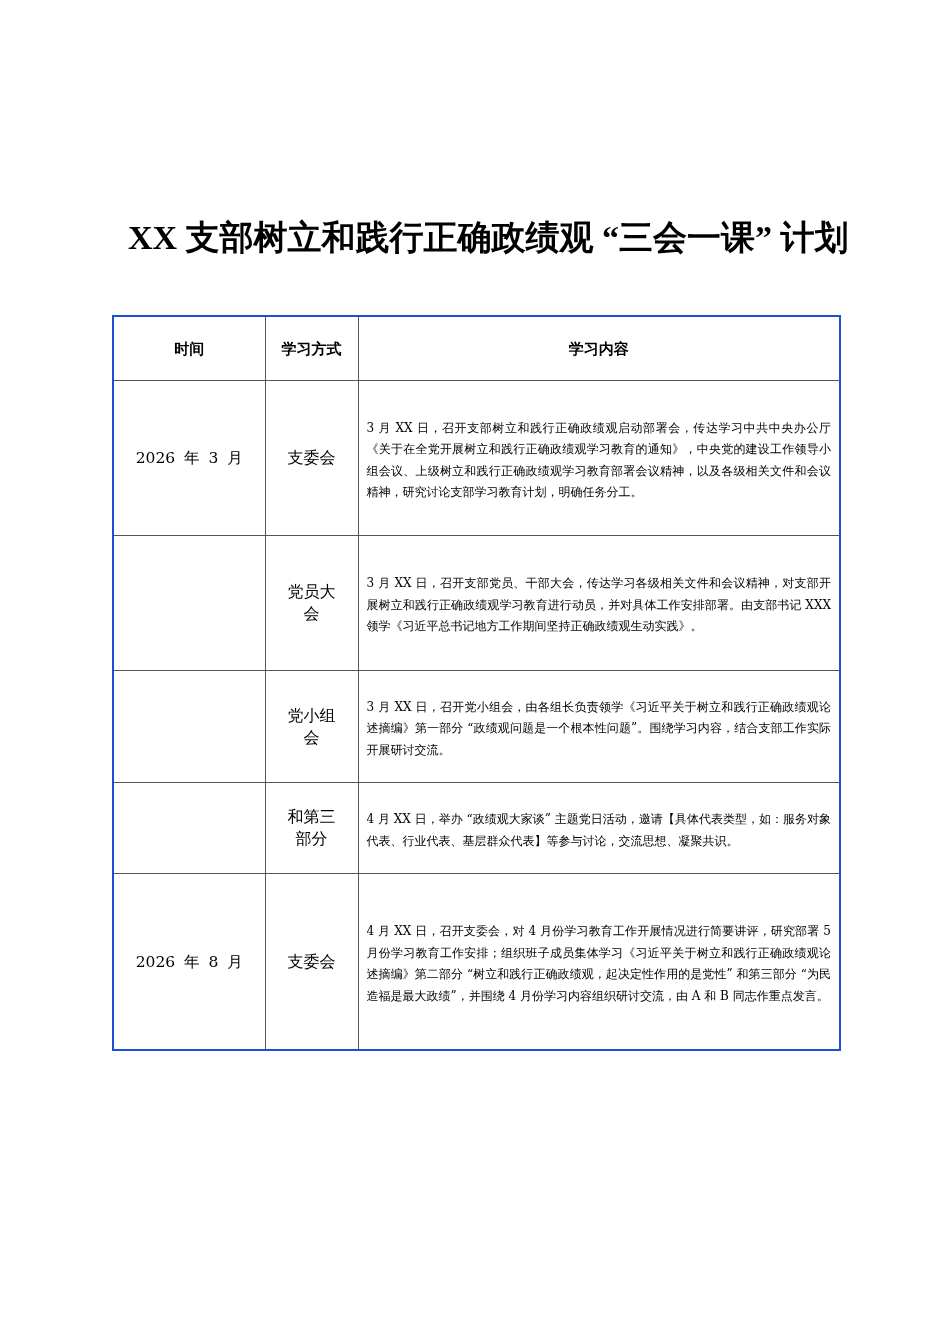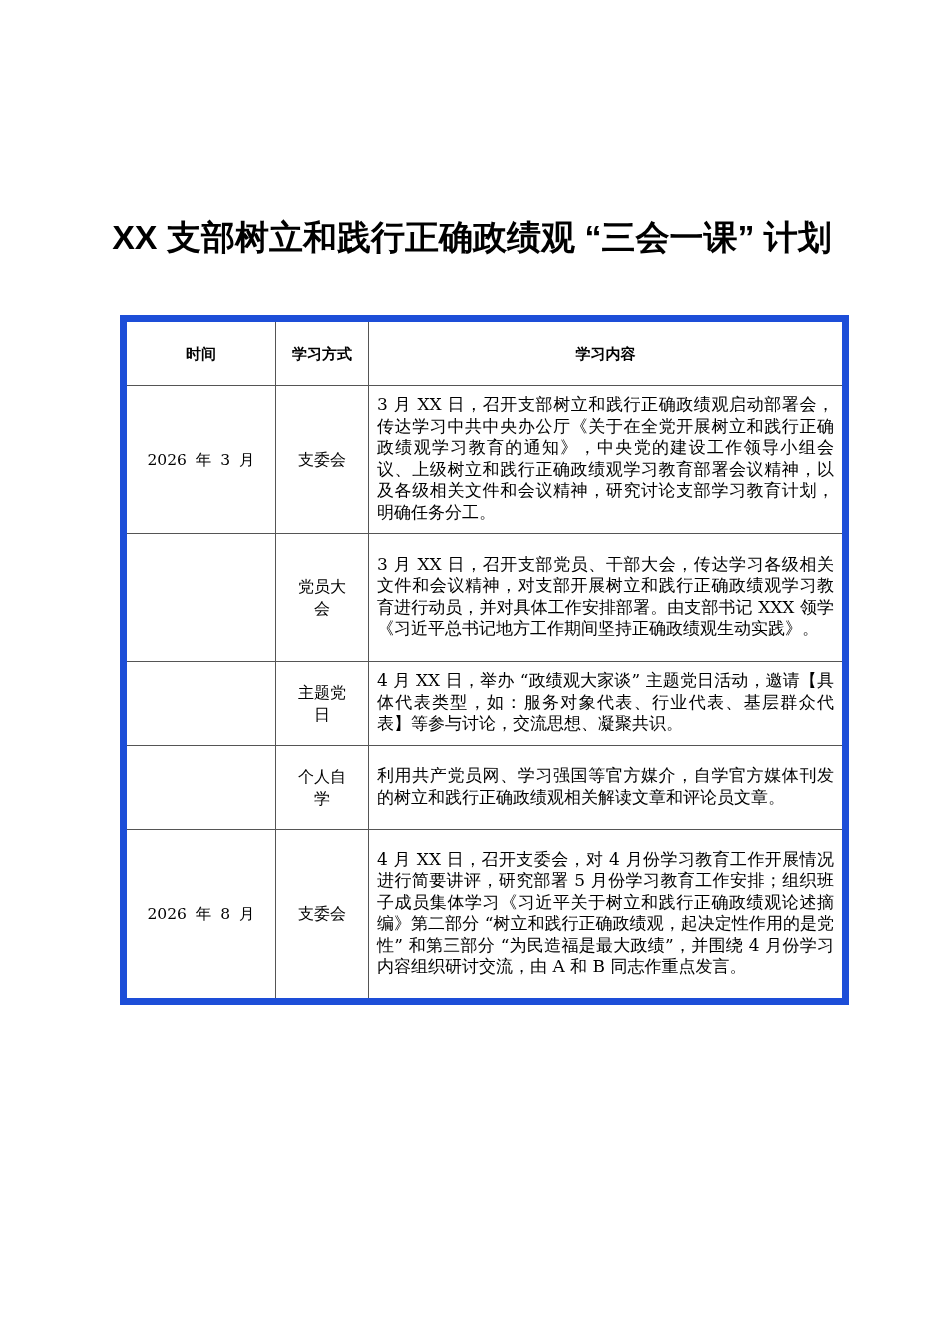--- a/index.html
+++ b/index.html
@@ -10,37 +10,36 @@
     body {
       width: 950px;
       height: 1344px;
       position: relative;
       overflow: hidden;
       font-family: "DejaVu Serif", "Liberation Serif", serif;
       color: #000000;
     }
     .page-title {
       position: absolute;
-      left: 108px;
+      left: 128px;
       top: 212px;
       width: 728px;
-      text-align: center;
-      font-family: Liberation Sans, sans-serif;
+      font-family: Liberation Serif, serif;
       font-weight: bold;
       font-size: 34px;
       line-height: 51px;
       letter-spacing: 0px;
     }
     .plan-table {
       position: absolute;
-      left: 120px;
+      left: 112px;
       top: 315px;
       width: 729px;
       border-collapse: collapse;
-      border: 7px solid #1d4ed8;
+      border: 2px solid #1d4ed8;
       table-layout: fixed;
     }
     .plan-table th,
     .plan-table td {
       border: 1px solid #555555;
       padding: 0;
       vertical-align: middle;
     }
     .plan-table th {
       font-family: "DejaVu Sans", "Liberation Sans", sans-serif;
@@ -70,23 +69,23 @@
       font-size: 16px;
       line-height: 22px;
     }
     td.mode-cell span {
       display: block;
       width: 54px;
       margin: 8px auto;
     }
     td.content-cell {
       text-align: justify;
-      font-size: 17px;
+      font-size: 12px;
       line-height: 21.5px;
-      padding: 4px 8px 6px 8px;
+      padding: 11px 8px 6px 8px;
     }
     tr.r1 td { height: 137px; }
     tr.r2 td { height: 117px; }
     tr.r3 td { height: 94px; }
     tr.r4 td { height: 73px; }
     tr.r5 td { height: 73px; }
     tr.r6 td { height: 158px; }
   </style>
 </head>
 <body>
@@ -116,33 +115,33 @@
         </td>
       <td class="content-cell">3 月 XX 日，召开支部树立和践行正确政绩观启动部署会，传达学习中共中央办公厅《关于在全党开展树立和践行正确政绩观学习教育的通知》，中央党的建设工作领导小组会议、上级树立和践行正确政绩观学习教育部署会议精神，以及各级相关文件和会议精神，研究讨论支部学习教育计划，明确任务分工。</td>
     </tr>
     <tr class="r2">
       <td class="time-cell"></td>
       <td class="mode-cell">
           <span>党员大会</span>
         </td>
       <td class="content-cell">3 月 XX 日，召开支部党员、干部大会，传达学习各级相关文件和会议精神，对支部开展树立和践行正确政绩观学习教育进行动员，并对具体工作安排部署。由支部书记 XXX 领学《习近平总书记地方工作期间坚持正确政绩观生动实践》。</td>
     </tr>
+    <tr class="r3">
+      <td class="time-cell"></td>
+      <td class="mode-cell">
+          <span>党小组会</span>
+        </td>
+      <td class="content-cell">3 月 XX 日，召开党小组会，由各组长负责领学《习近平关于树立和践行正确政绩观论述摘编》第一部分 “政绩观问题是一个根本性问题”。围绕学习内容，结合支部工作实际开展研讨交流。</td>
+    </tr>
     <tr class="r4">
       <td class="time-cell"></td>
       <td class="mode-cell">
-          <span>主题党日</span>
+          <span>和第三部分</span>
         </td>
       <td class="content-cell">4 月 XX 日，举办 “政绩观大家谈” 主题党日活动，邀请【具体代表类型，如：服务对象代表、行业代表、基层群众代表】等参与讨论，交流思想、凝聚共识。</td>
-    </tr>
-    <tr class="r5">
-      <td class="time-cell"></td>
-      <td class="mode-cell">
-          <span>个人自学</span>
-        </td>
-      <td class="content-cell">利用共产党员网、学习强国等官方媒介，自学官方媒体刊发的树立和践行正确政绩观相关解读文章和评论员文章。</td>
     </tr>
     <tr class="r6">
       <td class="time-cell">2026 年 8 月</td>
       <td class="mode-cell">
           <span>支委会</span>
         </td>
       <td class="content-cell">4 月 XX 日，召开支委会，对 4 月份学习教育工作开展情况进行简要讲评，研究部署 5 月份学习教育工作安排；组织班子成员集体学习《习近平关于树立和践行正确政绩观论述摘编》第二部分 “树立和践行正确政绩观，起决定性作用的是党性” 和第三部分 “为民造福是最大政绩”，并围绕 4 月份学习内容组织研讨交流，由 A 和 B 同志作重点发言。</td>
     </tr>
   </tbody>
 </table>

